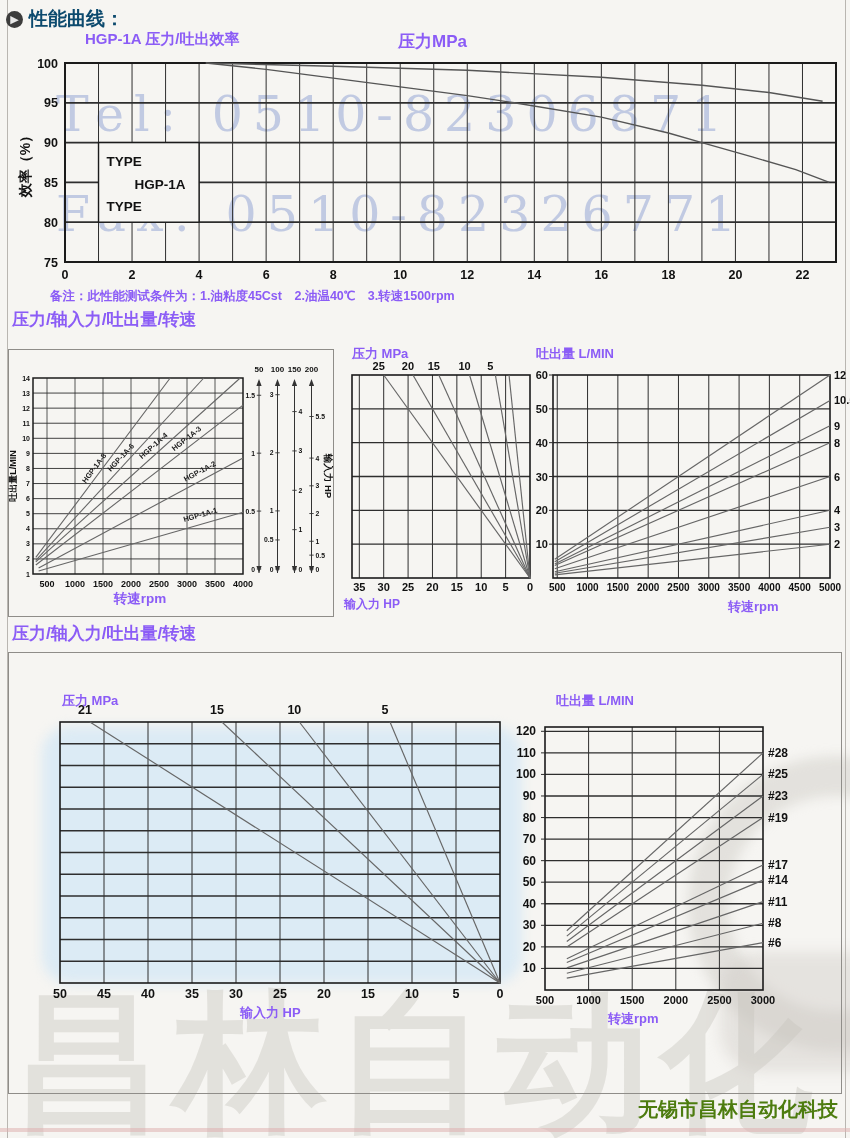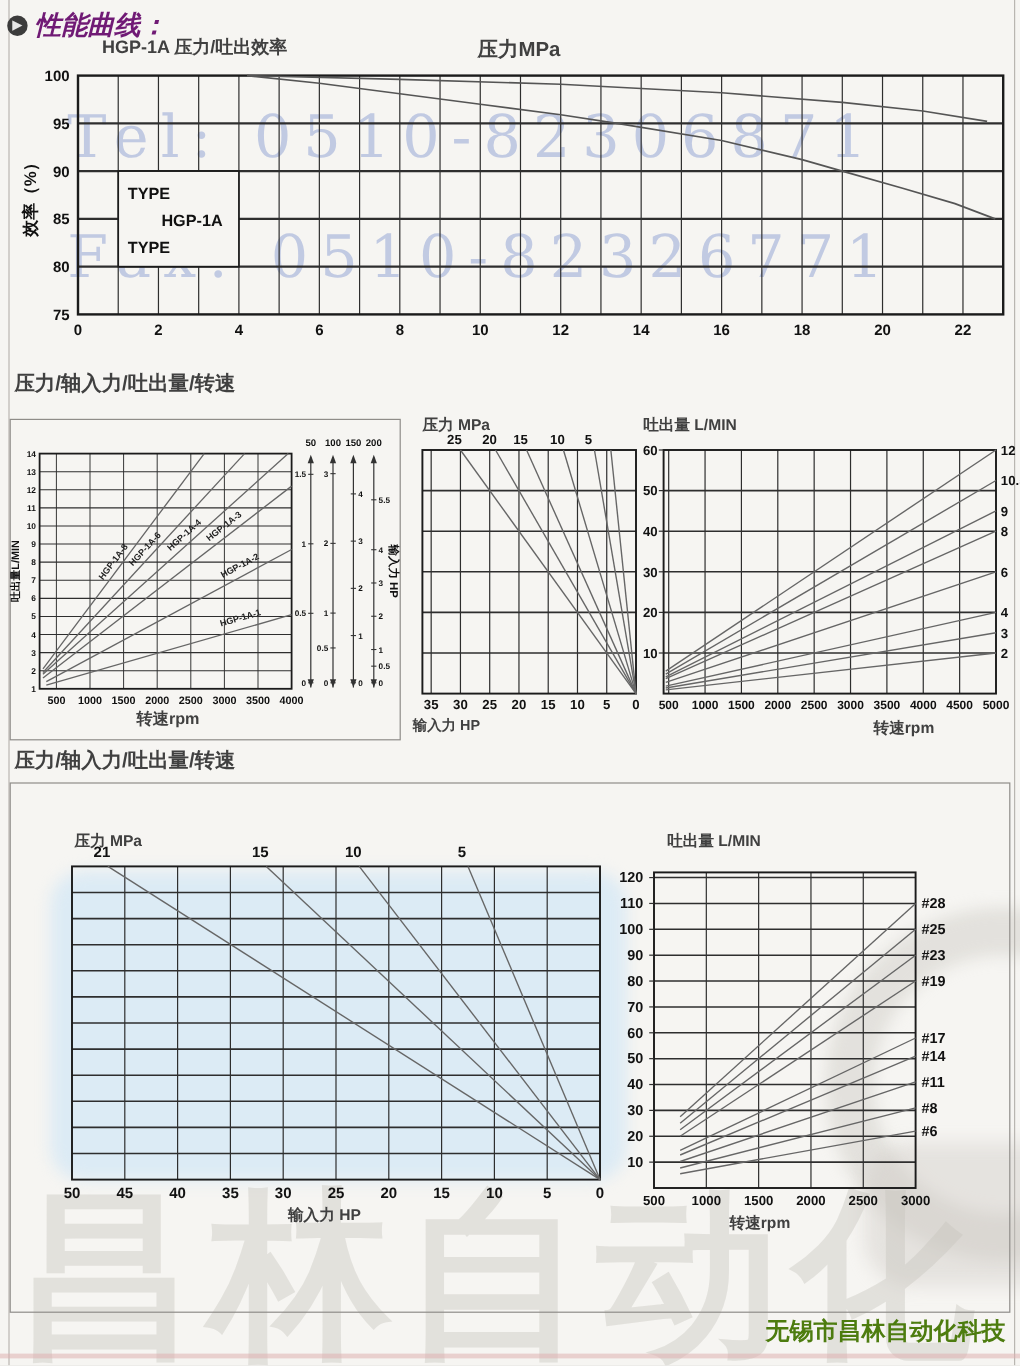--- a/index.html
+++ b/index.html
@@ -1,24 +1,24 @@
 <!DOCTYPE html>
 <html><head>
 <meta charset="utf-8">
 <style>
   html,body{margin:0;padding:0;background:#e8e6e3;}
   .page{position:relative;width:850px;height:1138px;background:#f6f5f2;overflow:hidden;
         font-family:"Liberation Sans",sans-serif;}
   .vborder{position:absolute;top:0;width:1px;height:1138px;background:#b9b6b1;}
   .box{position:absolute;border:1px solid #8f8d89;}
-  .t{position:absolute;font-weight:bold;color:#404040;white-space:nowrap;}
+  .t{position:absolute;font-weight:bold;color:#8b5cf6;white-space:nowrap;}
   .hdr{position:absolute;left:6px;top:6px;display:flex;align-items:center;gap:6px;}
   .hdr-icon{width:17px;height:17px;border-radius:50%;background:#3c3c3c;color:#e8e8e8;
             display:flex;align-items:center;justify-content:center;font-size:11px;line-height:1;}
-  .hdr-label{font-weight:bold;font-size:22px;color:#701a75;font-style:italic;}
+  .hdr-label{font-weight:bold;font-size:19px;color:#0c4a6e;}
   .wm{position:absolute;font-family:"DejaVu Serif",serif;color:rgba(150,165,213,0.55);
       letter-spacing:10px;font-size:49px;white-space:nowrap;}
   .wm-brand{position:absolute;left:12px;top:962px;font-weight:bold;font-size:152px;
             letter-spacing:10px;color:rgba(198,194,188,0.40);white-space:nowrap;
             font-family:"DejaVu Sans",sans-serif;}
   .blob-blue{position:absolute;left:42px;top:726px;width:480px;height:258px;border-radius:28px;
              background:rgba(204,228,247,0.60);filter:blur(6px);}
   .ring-gray{position:absolute;left:688px;top:756px;width:215px;height:215px;border-radius:50%;
              border:40px solid rgba(205,201,196,0.45);filter:blur(6px);}
   .blob-gray{position:absolute;left:720px;top:952px;width:190px;height:120px;border-radius:40px;
@@ -443,20 +443,21 @@
       </g>
     </svg>
 
   <div class="hdr">
     <div class="hdr-icon">▶</div>
     <div class="hdr-label">性能曲线：</div>
   </div>
 
   <div class="t" style="left:85px;top:30px;font-size:15px;">HGP-1A 压力/吐出效率</div>
   <div class="t" style="left:398px;top:30px;font-size:17px;">压力MPa</div>
+  <div class="t" style="left:50px;top:288px;font-size:12.5px;">备注：此性能测试条件为：1.油粘度45Cst　2.油温40℃　3.转速1500rpm</div>
 
   <div class="t" style="left:12px;top:308px;font-size:17px;">压力/轴入力/吐出量/转速</div>
   <div class="t" style="left:12px;top:622px;font-size:17px;">压力/轴入力/吐出量/转速</div>
 
   <div class="t" style="left:70px;top:590px;width:140px;text-align:center;font-size:13.5px;">转速rpm</div>
 
   <div class="t" style="left:352px;top:345px;font-size:13px;">压力 MPa</div>
   <div class="t" style="left:536px;top:345px;font-size:13px;">吐出量 L/MIN</div>
   <div class="t" style="left:344px;top:596px;font-size:12px;">输入力 HP</div>
   <div class="t" style="left:728px;top:598px;font-size:13px;">转速rpm</div>

